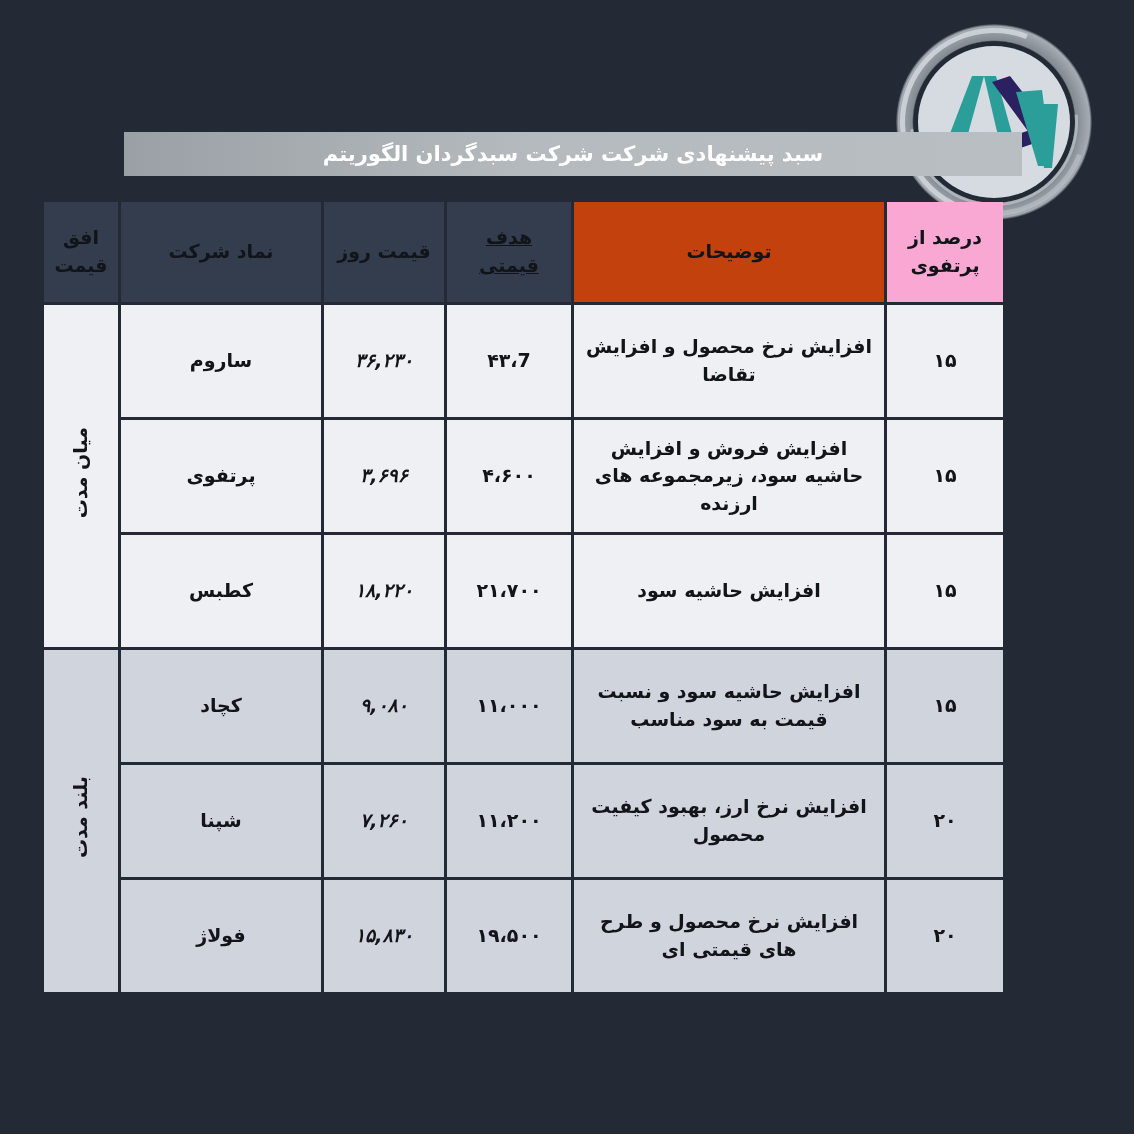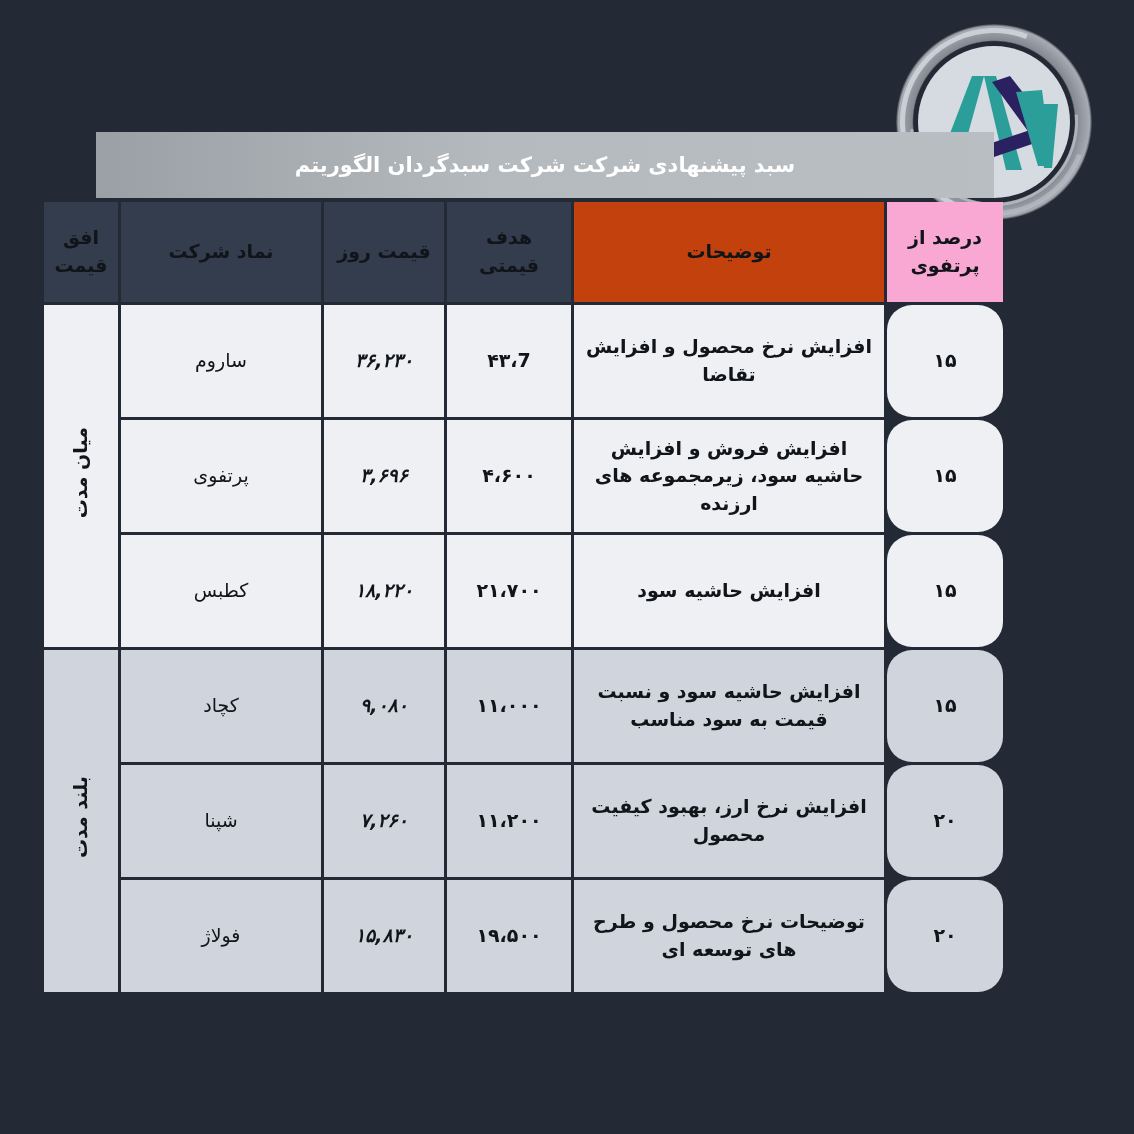--- a/index.html
+++ b/index.html
@@ -53,23 +53,23 @@
     inset: 22px;
     border-radius: 50%;
     background: #d6dbe1;
   }
   .logo-disc svg { position: absolute; inset: 0; }
 
   
   .title-bar {
     position: absolute;
     top: 132px;
-    right: 140px;
+    right: 112px;
     width: 898px;
-    height: 66px;
+    height: 44px;
     background: linear-gradient(90deg, #9aa0a5 0%, #b5babe 45%, #b9bec2 100%);
     display: flex;
     align-items: center;
     justify-content: center;
   }
   .title-bar .title-text {
     color: #ffffff;
     font-size: 21px;
     font-weight: 700;
     letter-spacing: .2px;
@@ -101,35 +101,35 @@
   thead th {
     color: #ffffff;
     font-weight: 700;
     font-size: 20px;
     height: 92px;
     background: #333d4e;
   }
   th.col-pct   { background: #f9a8d4; width: 104px; font-size: 19px; }
   th.col-desc  { background: #4a6displaystyle; }
   th.col-desc  { background: #c2410c; width: 298px; }
-  th.col-target{ width: 112px; }
+  th.col-target{ width: 112px; text-decoration: underline; }
   th.col-price { width: 108px; }
   th.col-symbol{ width: 188px; }
   th.col-horizon{ width: 62px; font-size: 19px; }
 
   
   tbody td { height: 104px; }
   tr.grp-mid td { background: #eef0f3; }
   tr.grp-long td { background: #d0d4dd; }
 
-  td.c-pct     { font-size: 21px; font-weight: 700; border-radius: 25px; }
+  td.c-pct     { font-size: 21px; font-weight: 700; }
   td.c-desc    { font-size: 19px; font-weight: 700; line-height: 1.5; margin-left: 44px; }
   td.c-target  { font-size: 20px; font-weight: 700; letter-spacing: .5px; }
   td.c-price   { font-size: 20px; font-weight: 700; letter-spacing: .5px; font-style: italic; }
-  td.c-symbol  { font-size: 22px; font-weight: 400; margin-left: 48px; }
+  td.c-symbol  { font-size: 22px; font-weight: 700; margin-left: 48px; }
 
   td.c-horizon {
     font-size: 19px;
     font-weight: 700;
     padding: 0;
   }
   td.c-horizon .vtext {
     writing-mode: vertical-rl;
     text-orientation: mixed;
     transform: rotate(180deg);
@@ -214,21 +214,21 @@
       </tr>
       <tr class="grp-long">
         <td class="c-pct">۲۰</td>
         <td class="c-desc">افزایش نرخ ارز، بهبود کیفیت محصول</td>
         <td class="c-target">۱۱،۲۰۰</td>
         <td class="c-price">۷,۲۶۰</td>
         <td class="c-symbol">شپنا</td>
       </tr>
       <tr class="grp-long">
         <td class="c-pct">۲۰</td>
-        <td class="c-desc">توضیحات نرخ محصول و طرح های توسعه ای</td>
+        <td class="c-desc">افزایش نرخ محصول و طرح های قیمتی ای</td>
         <td class="c-target">۱۹،۵۰۰</td>
         <td class="c-price">۱۵,۸۳۰</td>
         <td class="c-symbol">فولاژ</td>
       </tr>
 
     </tbody>
   </table>
 </div>
 
 </body></html>

